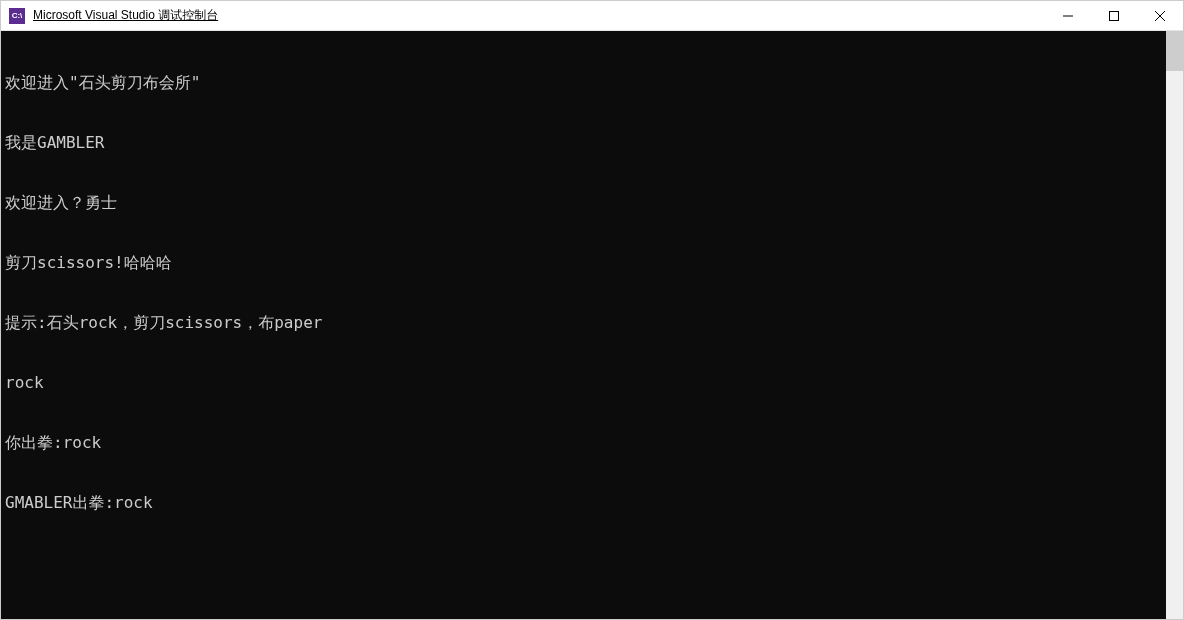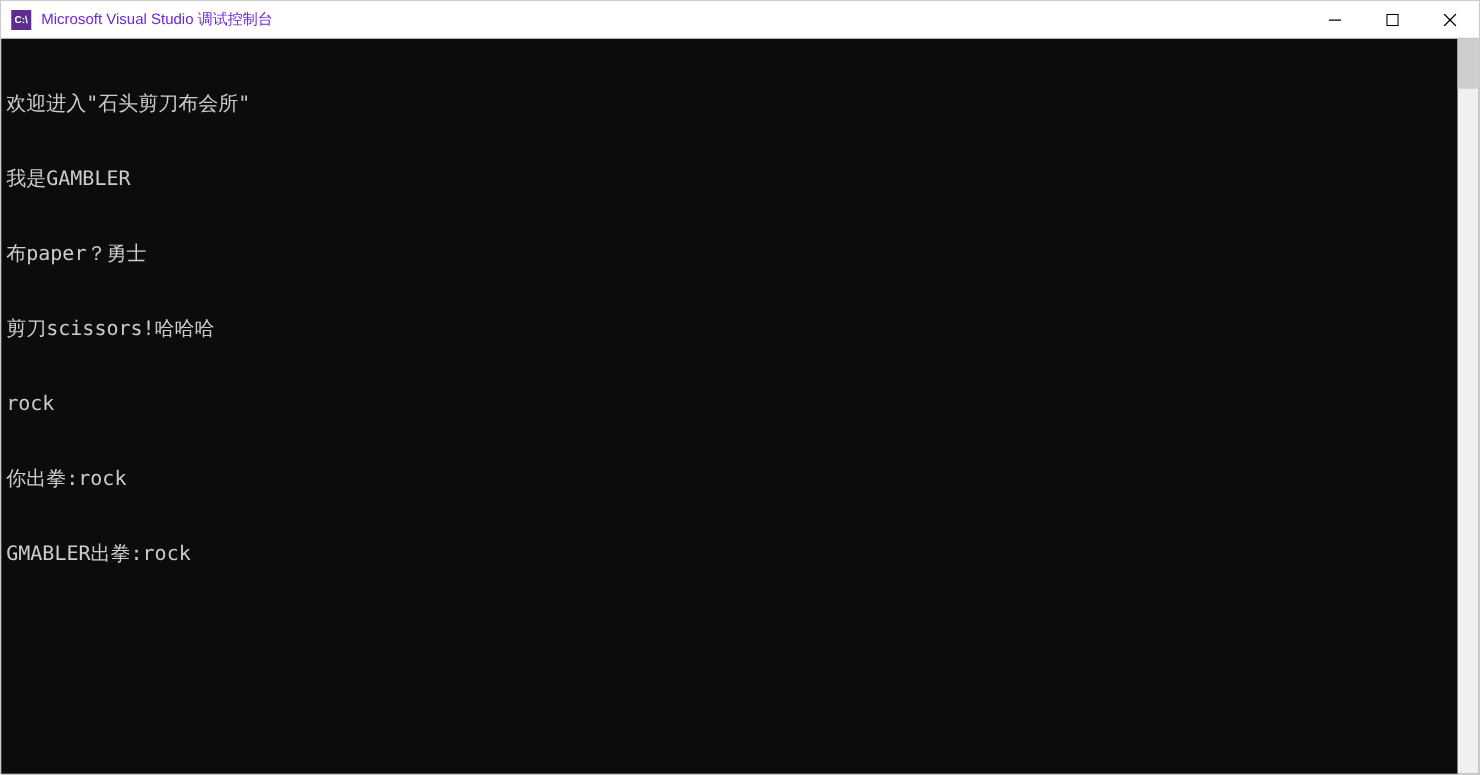--- a/index.html
+++ b/index.html
@@ -39,22 +39,23 @@
       display: flex;
       align-items: center;
       justify-content: center;
       color: #ffffff;
       font-size: 8px;
       font-weight: bold;
       font-family: Arial, sans-serif;
     }
     .title-text {
       font-size: 12px;
-      color: #6d28d9;
+      color: #000000;
       flex: 1;
+      text-decoration: underline;
     }
     .window-controls {
       display: flex;
       height: 100%;
     }
     .win-btn {
       width: 46px;
       height: 100%;
       display: flex;
       align-items: center;
@@ -123,22 +124,23 @@
             <line x1="0" y1="0" x2="10" y2="10" stroke="currentColor" stroke-width="1"></line>
             <line x1="10" y1="0" x2="0" y2="10" stroke="currentColor" stroke-width="1"></line>
           </svg>
       </div>
     </div>
   </div>
   <div class="console-area">
     <div class="console-content">
       <span class="line">欢迎进入"石头剪刀布会所"</span>
       <span class="line">我是GAMBLER</span>
-      <span class="line">布paper？勇士</span>
+      <span class="line">欢迎进入？勇士</span>
       <span class="line">剪刀scissors!哈哈哈</span>
+      <span class="line">提示:石头rock，剪刀scissors，布paper</span>
       <span class="line">rock</span>
       <span class="line">你出拳:rock</span>
       <span class="line">GMABLER出拳:rock</span>
       
       
       
     </div>
     <div class="scrollbar">
       <div class="scroll-thumb"></div>
     </div>

